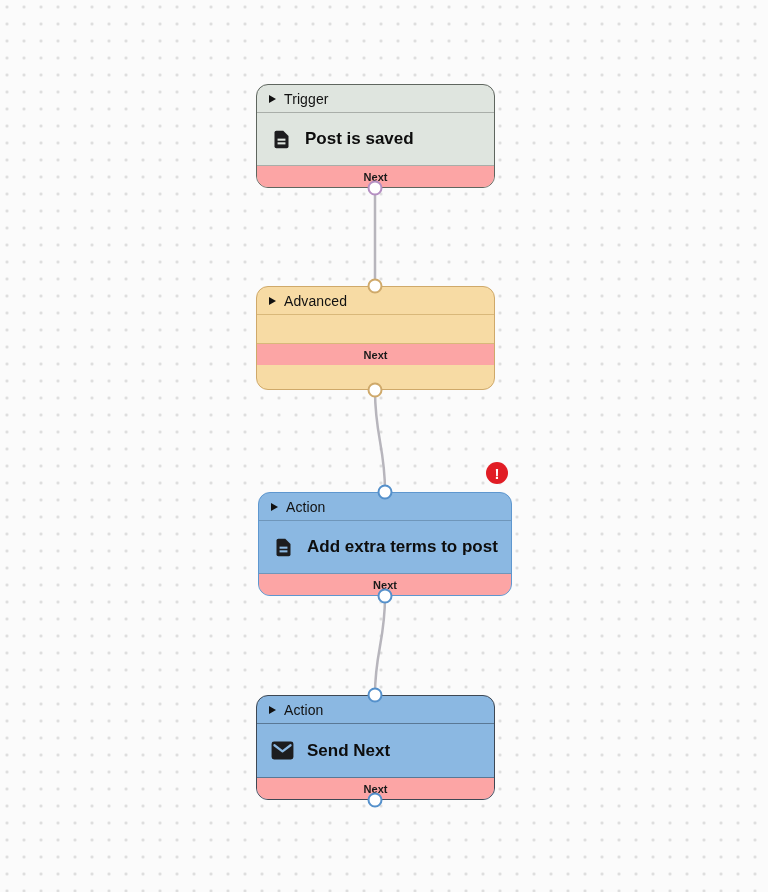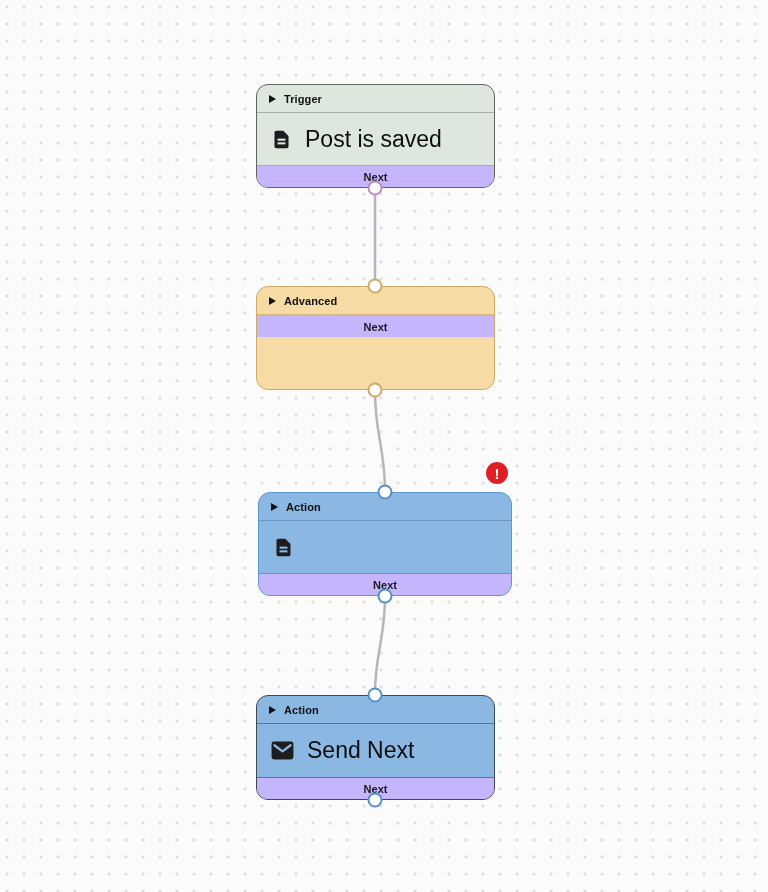--- a/index.html
+++ b/index.html
@@ -43,64 +43,64 @@
     gap: 8px;
   }
   .collapse-triangle {
     width: 0; height: 0;
     border-left: 7px solid #111;
     border-top: 4.5px solid transparent;
     border-bottom: 4.5px solid transparent;
     flex: 0 0 auto;
   }
   .node-category {
-    font-size: 11px;
-    font-weight: 700;
+    font-size: 14px;
+    font-weight: 400;
     color: #111;
     letter-spacing: 0.1px;
   }
   .node-body {
     flex: 1 1 auto;
     display: flex;
     align-items: center;
     padding: 0 14px;
     gap: 13px;
   }
   .node-icon { display: flex; align-items: center; flex: 0 0 auto; }
   .node-icon svg { display: block; }
   .node-title {
-    font-size: 23px;
-    font-weight: 400;
+    font-size: 17px;
+    font-weight: 700;
     color: #0d0d0d;
     white-space: nowrap;
   }
   .node-footer {
     flex: 0 0 22px;
     height: 22px;
-    background: #c4b5fd;
+    background: #fca5a5;
     display: flex;
     align-items: center;
     justify-content: center;
     font-size: 11px;
     font-weight: 600;
     color: #1a1a1a;
   }
 
   
   .n1 .node-header { border-bottom: 1px solid #a9aea9; }
   .n1 .node-footer { border-top: 1px solid #a9aea9; }
   .n2 .node-header { border-bottom: 1px solid #d9b87a; }
   .n2 .node-footer { border-top: 1px solid #d9b87a; }
   .n3 .node-header { border-bottom: 1px solid #6f96ba; }
   .n3 .node-footer { border-top: 1px solid #6f96ba; }
   .n4 .node-header { border-bottom: 1px solid #5a7895; }
   .n4 .node-footer { border-top: 1px solid #5a7895; }
 
   .n1 { left: 256px; top: 84px;  width: 239px; height: 104px; }
-  .n2 { left: 256px; top: 286px; width: 239px; height: 104px; }
+  .n2 { left: 256px; top: 286px; width: 239px; height: 104px; gap: 28px; }
   .n3 { left: 258px; top: 492px; width: 254px; height: 104px; }
   .n4 { left: 256px; top: 695px; width: 239px; height: 105px; }
 
   .port {
     position: absolute;
     width: 15px; height: 15px;
     border-radius: 50%;
     background: #ffffff;
     border: 2.5px solid #999;
     transform: translate(-50%, -50%);
@@ -174,20 +174,21 @@
       <span class="node-category">Action</span>
     </div>
     <div class="node-body">
       <span class="node-icon" style="color: rgb(139, 184, 226);">
         <svg width="21" height="21" viewBox="0 0 24 24">
           <path class="icon-black" d="M14 2H6a2 2 0 0 0-2 2v16a2 2 0 0 0 2 2h12a2 2 0 0 0 2-2V8l-6-6z"></path>
           <rect x="7.5" y="11" width="9" height="2.4" fill="currentColor"></rect>
           <rect x="7.5" y="15.2" width="9" height="2.4" fill="currentColor"></rect>
         </svg>
       </span>
+      <span class="node-title">Add extra terms to post</span>
     </div>
     <div class="node-footer">
       <span>Next</span>
     </div>
   </div>
 
   <div class="node n4" style="background-color: rgb(139, 184, 226); border-color: rgb(62, 72, 84);">
     <div class="node-header">
       <span class="collapse-triangle"></span>
       <span class="node-category">Action</span>

